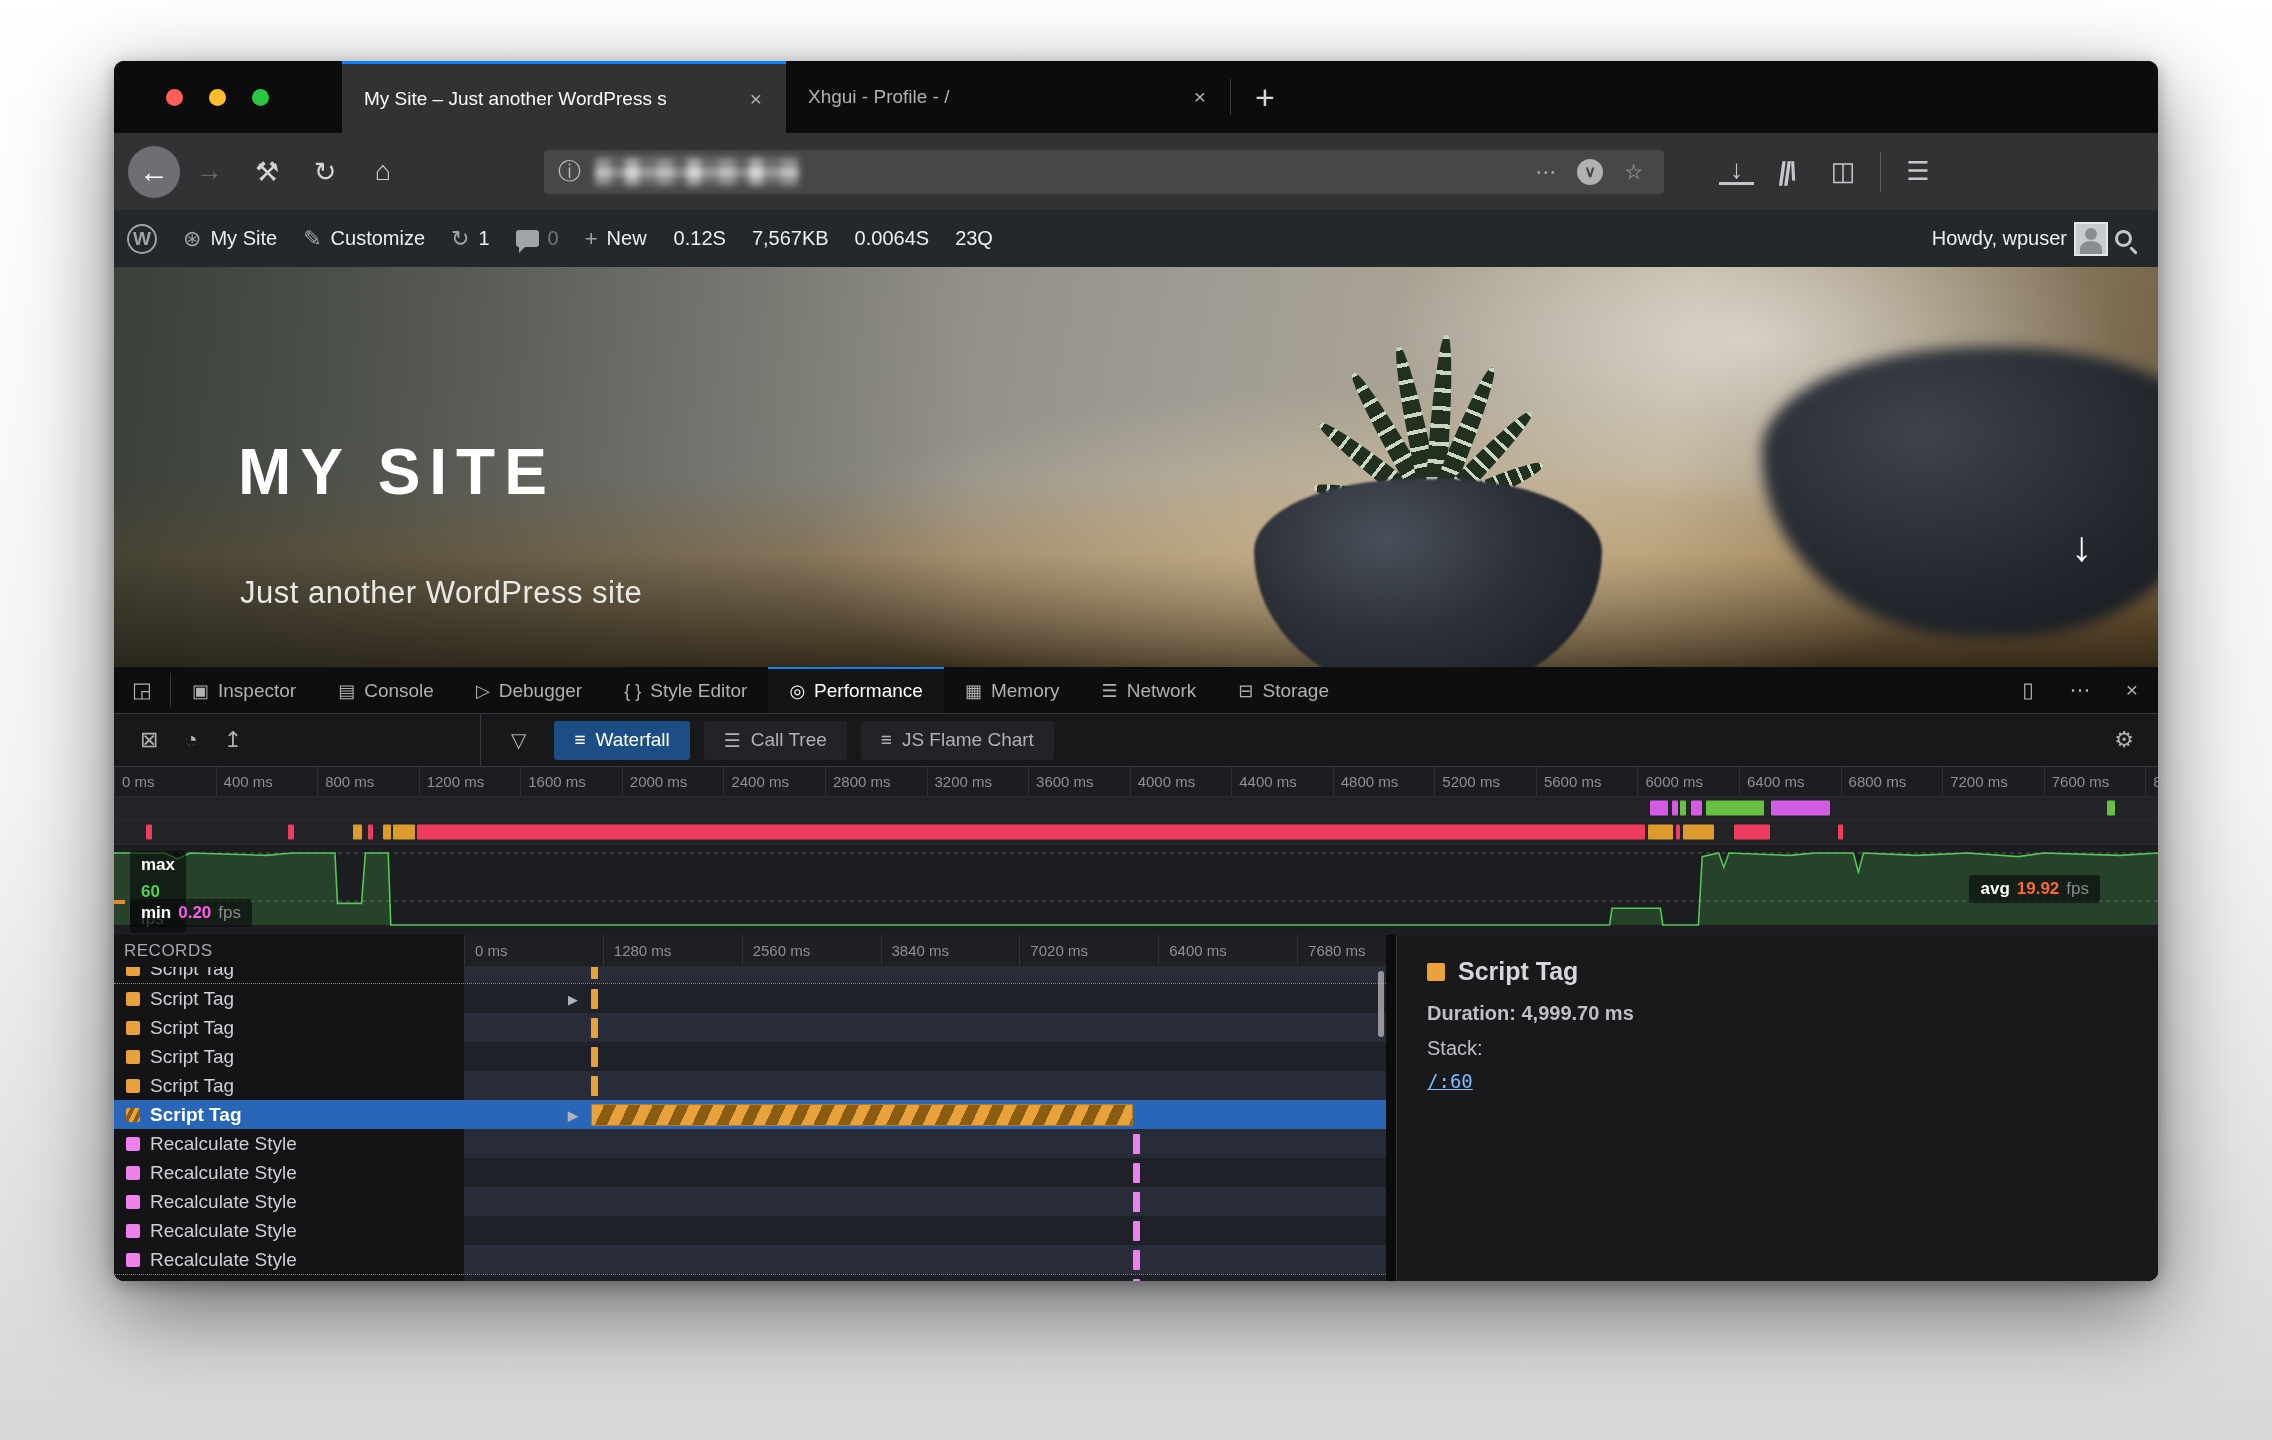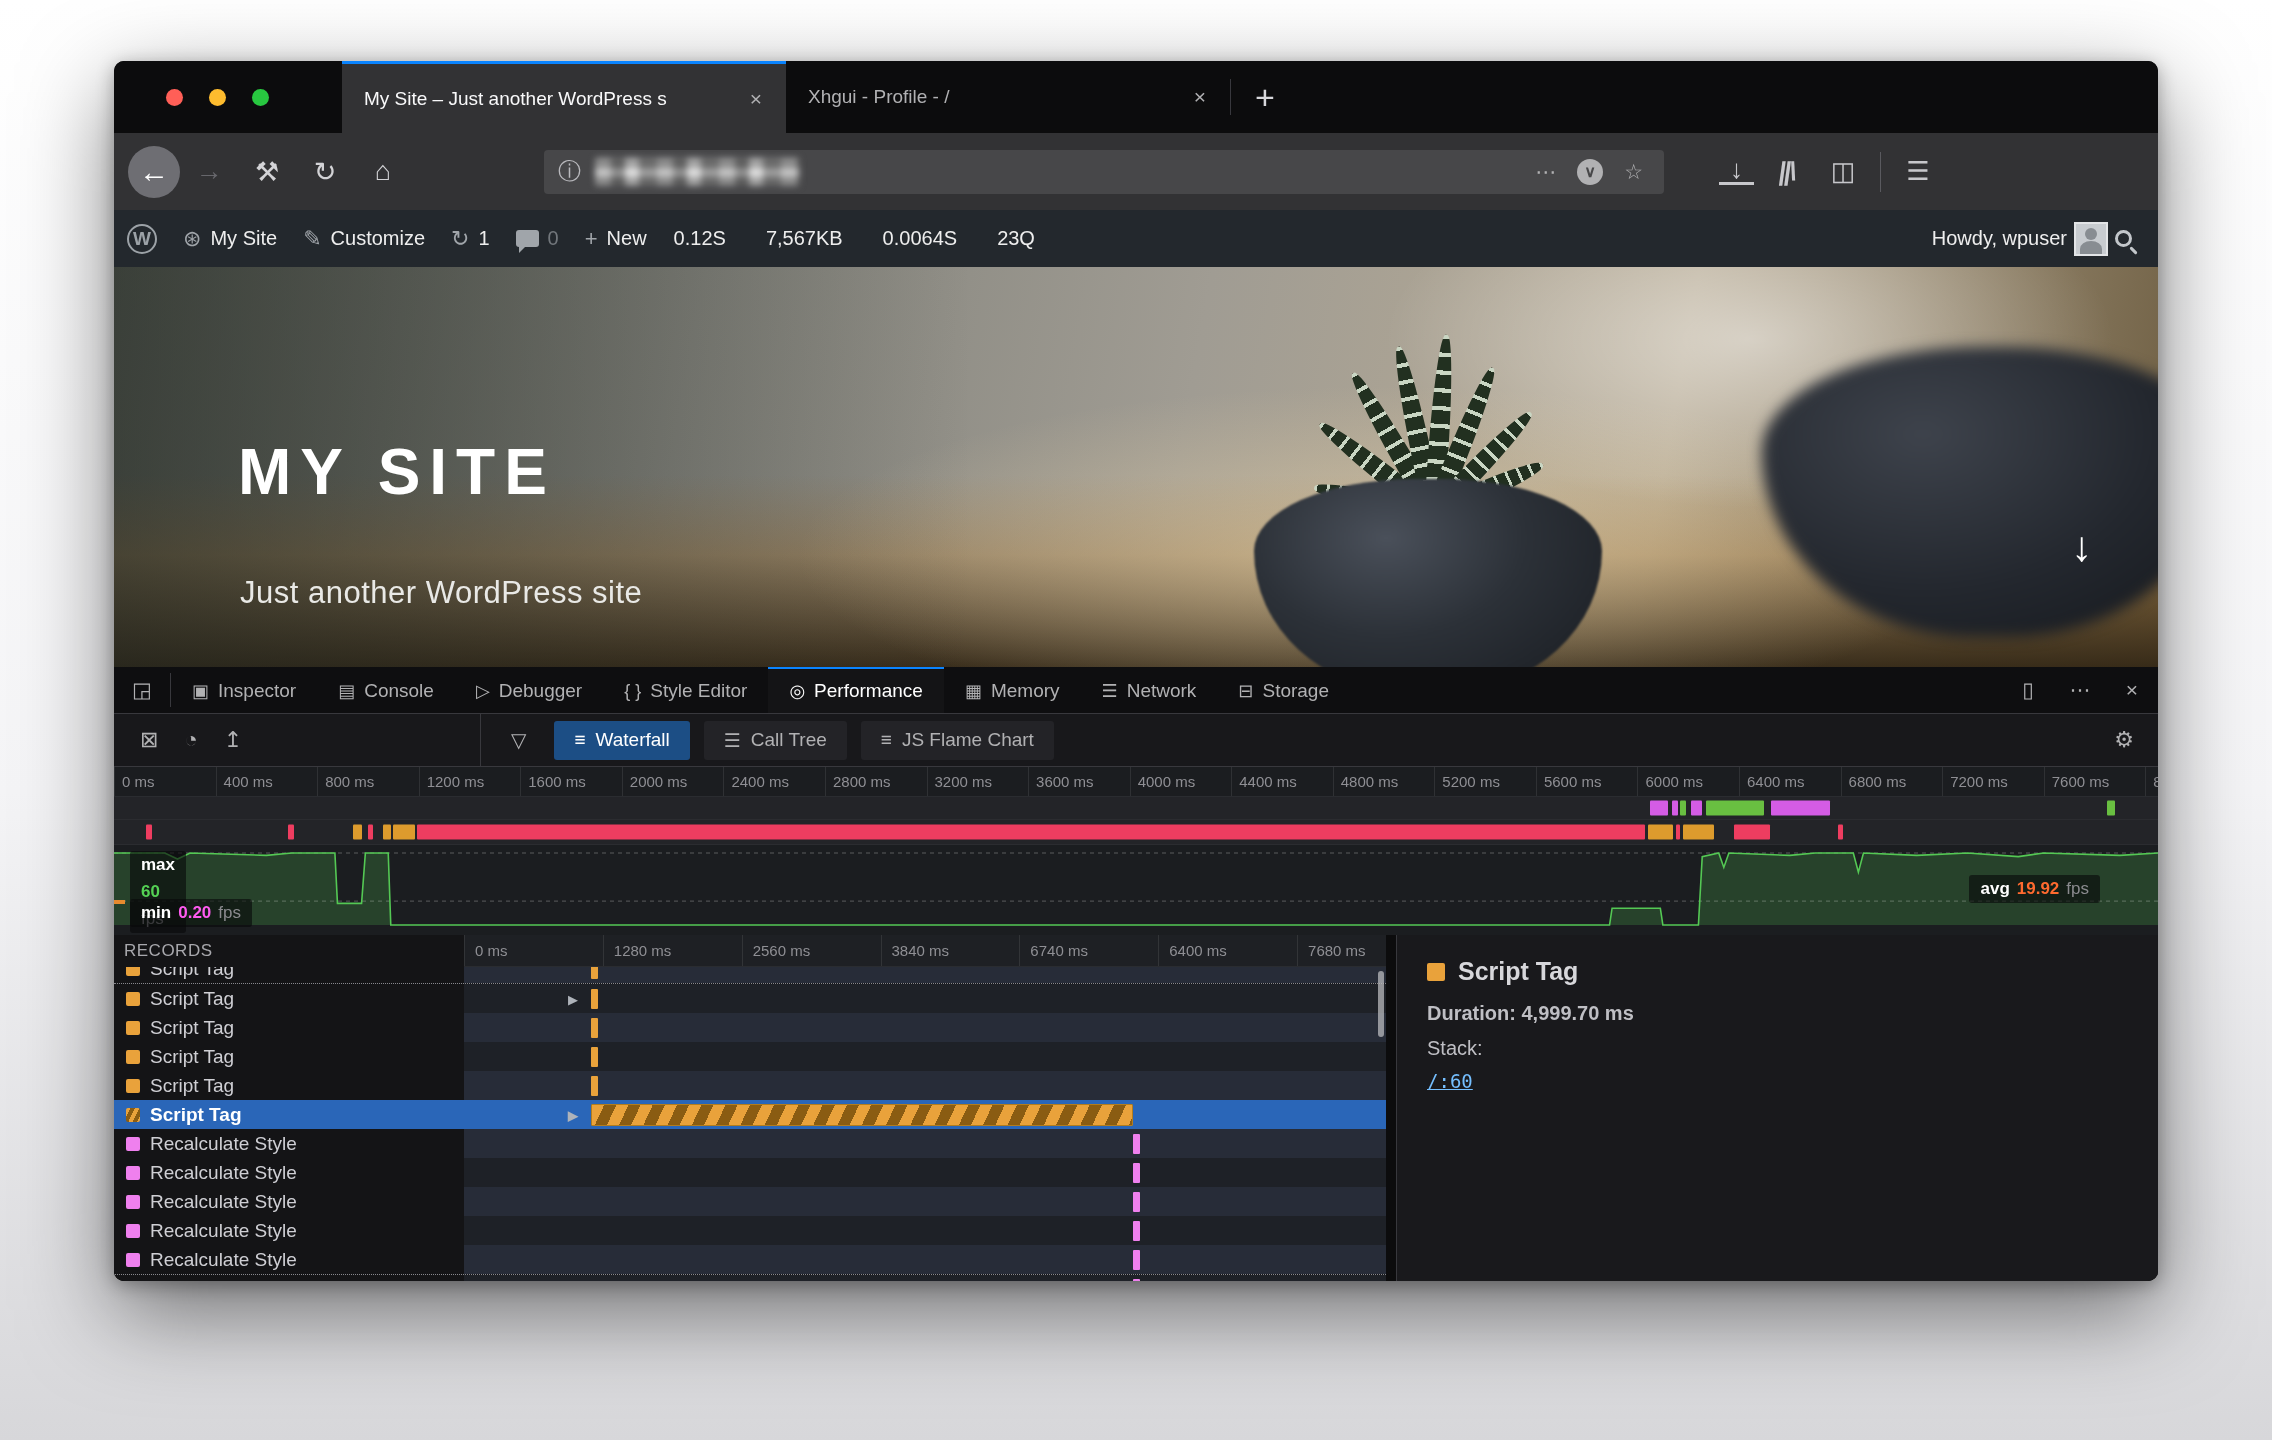--- a/index.html
+++ b/index.html
@@ -46,21 +46,21 @@
   
   .wpbar { position:absolute; left:0; top:149px; width:100%; height:57px; background:#23282d; display:flex; align-items:center;
            color:#eeeeee; font-size:20px; gap:0; }
   .wp-item { display:flex; align-items:center; gap:9px; padding:0 13px; height:100%; }
   .wp-logo { width:30px; height:30px; border:2px solid #9ca2a7; border-radius:50%; color:#9ca2a7; font-weight:700; font-size:19px;
              display:flex; align-items:center; justify-content:center; }
   .wp-ic { color:#a0a5aa; font-size:22px; }
   .wp-dim { color:#72777c; }
   .bubble { width:23px; height:17px; background:#a0a5aa; border-radius:3px; position:relative; }
   .bubble::after { content:""; position:absolute; left:3px; bottom:-6px; border:4px solid transparent; border-top-color:#a0a5aa; border-left-color:#a0a5aa; }
-  .wp-stats { display:flex; gap:40px; padding-left:14px; font-size:20px; }
+  .wp-stats { display:flex; gap:26px; padding-left:14px; font-size:20px; }
   .wp-right { margin-left:auto; display:flex; align-items:center; gap:7px; padding-right:20px; }
   .wp-avatar { width:34px; height:34px; background:#c8ccd0; border:2px solid #e3e5e7; position:relative; overflow:hidden; }
   .wp-avatar::before { content:""; position:absolute; left:9px; top:4px; width:12px; height:12px; border-radius:50%; background:#888d92; }
   .wp-avatar::after { content:""; position:absolute; left:4px; top:17px; width:22px; height:16px; border-radius:50% 50% 0 0; background:#888d92; }
   .wp-search { width:17px; height:17px; border:3px solid #c3c7cb; border-radius:50%; position:relative; margin-right:6px; }
   .wp-search::after { content:""; position:absolute; width:3px; height:9px; background:#c3c7cb; left:14px; top:13px; transform:rotate(-45deg); border-radius:2px; }
 
   
   .hero { position:absolute; left:0; top:206px; width:100%; height:400px; overflow:hidden;
     background:
@@ -417,21 +417,21 @@
 
           <div class="lower">
             <div class="records">
               <div class="rec-header">
                 <div class="rec-head-label">RECORDS</div>
                 <div class="rec-ruler" id="rec-ruler">
                     <span class="rec-tick" style="left: 0%;">0 ms</span>
                     <span class="rec-tick" style="left: 15.0588%;">1280 ms</span>
                     <span class="rec-tick" style="left: 30.1176%;">2560 ms</span>
                     <span class="rec-tick" style="left: 45.1765%;">3840 ms</span>
-                    <span class="rec-tick" style="left: 60.2353%;">6740 ms</span>
+                    <span class="rec-tick" style="left: 60.2353%;">7020 ms</span>
                     <span class="rec-tick" style="left: 75.2941%;">6400 ms</span>
                     <span class="rec-tick" style="left: 90.3529%;">7680 ms</span>
                   </div>
               </div>
               <div class="rec-rows" id="rec-rows">
                 <div id="rec-gridlines" style="background-size: 7.52941% 100%;"></div>
               <div class="rec-row clip-top">
                     <div class="rec-label">
                       <span class="chip" style="background: rgb(233, 162, 59);"></span>
                       <span class="rl-text">Script Tag</span>

